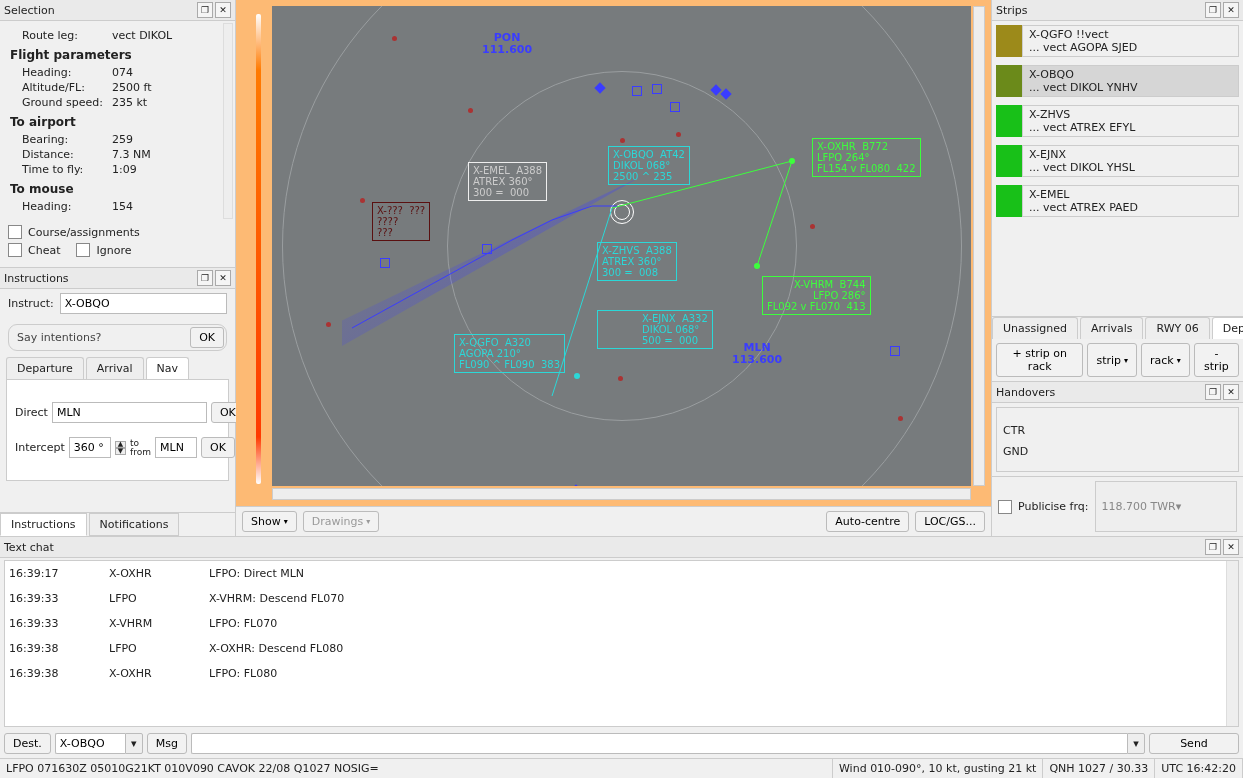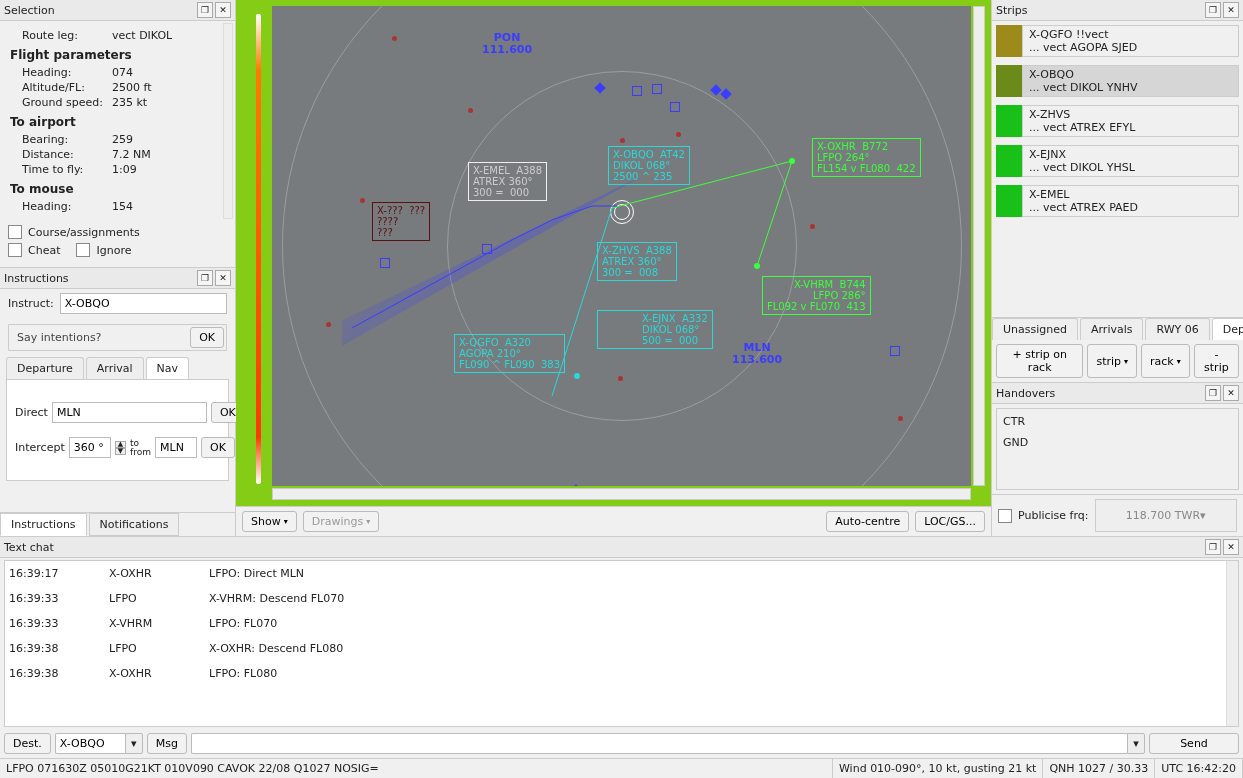--- a/index.html
+++ b/index.html
@@ -19,36 +19,36 @@
 .row-kv .k { width: 90px; }
 .row-kv .v { flex: 1; }
 
 .chk-row { display: flex; align-items: center; gap: 6px; margin: 4px 0; }
 .chk { width: 14px; height: 14px; border: 1px solid #888; background: #fff; }
 input[type="text"], select { border: 1px solid #bbb; background: #fff; padding: 3px 4px; font-size: 11px; }
 button { border: 1px solid #bbb; background: #f2f2f2; padding: 3px 8px; font-size: 11px; cursor: pointer; border-radius: 3px; }
 
 .instr-panel { border-top: 1px solid #ccc; }
 .lbl-input-row { display: flex; align-items: center; gap: 6px; padding: 4px 8px; }
-.say-row { display:flex; align-items:center; gap:6px; margin:6px 8px; border:1px solid #ccc; border-radius:1px; padding:2px; }
+.say-row { display:flex; align-items:center; gap:6px; margin:6px 8px; border:1px solid #ccc; border-radius:9px; padding:2px; }
 .say-row span { flex:1; padding-left:6px; color:#444; }
 .tabs { display: flex; border-bottom: 1px solid #ccc; margin: 0 6px; align-items: center; }
 .tab { padding: 4px 10px; border: 1px solid #ccc; border-bottom: none; background: #eee; margin-right: 2px; border-radius: 3px 3px 0 0; cursor:pointer; }
 .tab.active { background: #fff; font-weight: 500; }
 .nav-body { padding: 8px; border: 1px solid #ccc; border-top:none; margin: 0 6px 6px; background:#fff; }
 .nav-row { display: flex; align-items: center; gap: 4px; margin: 14px 0; }
 .nav-row .lbl { width: 54px; }
 .spin { display:flex; flex-direction:column; }
 .spin span { font-size:7px; line-height:5px; border:1px solid #aaa; padding:0 2px; background:#eee; }
 
 .bottom-tabs { display:flex; border-top:1px solid #ccc; }
 .bottom-tabs .tab { border-radius:0; border-bottom:1px solid #ccc; }
 .bottom-tabs .tab.active { border-bottom:1px solid #fff; background:#fff; }
 
-.radar-wrap { flex:1; position:relative; background:#84cc16; padding:6px; }
+.radar-wrap { flex:1; position:relative; background:#fdba74; padding:6px; }
 .radar { position:absolute; inset:6px 20px 20px 36px; background:#777b7d; overflow:hidden; }
 .orange-bar { position:absolute; left:20px; top:14px; bottom:22px; width:5px; background:linear-gradient(#fff,#ff7a00 12%,#ff3a00 90%,#fff); border-radius:2px; }
 .scroll-h { position:absolute; left:36px; right:20px; bottom:6px; height:12px; background:#eee; border:1px solid #ccc; }
 .scroll-v { position:absolute; right:6px; top:6px; bottom:20px; width:12px; background:#eee; border:1px solid #ccc; }
 
 .radar .dot { position:absolute; width:5px; height:5px; border-radius:50%; }
 .ring { position:absolute; border:1px solid #9a9ea0; border-radius:50%; }
 .navaid-lbl { position:absolute; color:#3a3cff; font-weight:bold; text-align:center; font-size:11px; line-height:12px; }
 .fp-box { position:absolute; border:1px solid; padding:2px 4px; font-size:10px; line-height:11px; white-space:pre; }
 .fp-box.cyan { border-color:#2bd8d8; color:#2bd8d8; }
@@ -65,24 +65,24 @@
 .strips-body { padding:4px; }
 .strip { display:flex; margin-bottom:8px; }
 .strip .color { width:26px; }
 .strip .txt { flex:1; border:1px solid #ccc; padding:2px 6px; line-height:13px; }
 .strip.sel .txt { background:#d6d6d6; }
 .strip-tabs { display:flex; border-top:1px solid #ccc; margin-top: auto; }
 .strip-tabs .tab { flex:0 0 auto; font-size:11px; }
 .strip-btns { display:flex; gap:4px; padding:4px; justify-content:space-between; }
 
 .handovers { border-top:1px solid #ccc; }
-.ho-list { border:1px solid #ccc; margin:4px; padding:2px 4px; height:82px; }
+.ho-list { border:1px solid #ccc; margin:4px; padding:12px 4px; height:65px; }
 .ho-item { padding:4px 2px; }
 .freq-row { display:flex; align-items:center; gap:6px; padding:4px 6px; border-top:1px solid #ccc; }
-.freq-box { border:1px solid #ccc; background:#eee; color:#888; padding:9px 6px; flex:1; display:flex; justify-content:center; }
+.freq-box { border:1px solid #ccc; background:#eee; color:#888; padding:18px 6px; flex:1; display:flex; justify-content:flex-start; }
 
 
 .chat-panel { border-top:1px solid #ccc; display:flex; flex-direction:column; height: 222px; }
 .chat-body { flex:1; overflow:auto; background:#fff; border:1px solid #ccc; margin:2px 4px; position:relative; }
 .chat-row { display:flex; padding:6px 4px; border-bottom:0px solid #eee; }
 .chat-row .t { width:100px; }
 .chat-row .c { width:100px; }
 .chat-row .m { flex:1; }
 .chat-input-row { display:flex; gap:4px; padding:4px; align-items:center; }
 .chat-input-row .grow { flex:1; display:flex; }
@@ -128,21 +128,21 @@
             <span class="k">Ground speed:</span>
             <span class="v">235 kt</span>
           </div>
         <div class="sec-title">To airport</div>
         <div class="row-kv">
             <span class="k">Bearing:</span>
             <span class="v">259</span>
           </div>
         <div class="row-kv">
             <span class="k">Distance:</span>
-            <span class="v">7.2 NM</span>
+            <span class="v">7.3 NM</span>
           </div>
         <div class="row-kv">
             <span class="k">Time to fly:</span>
             <span class="v">1:09</span>
           </div>
         <div class="sec-title">To mouse</div>
         <div class="row-kv">
             <span class="k">Heading:</span>
             <span class="v">154</span>
           </div>

